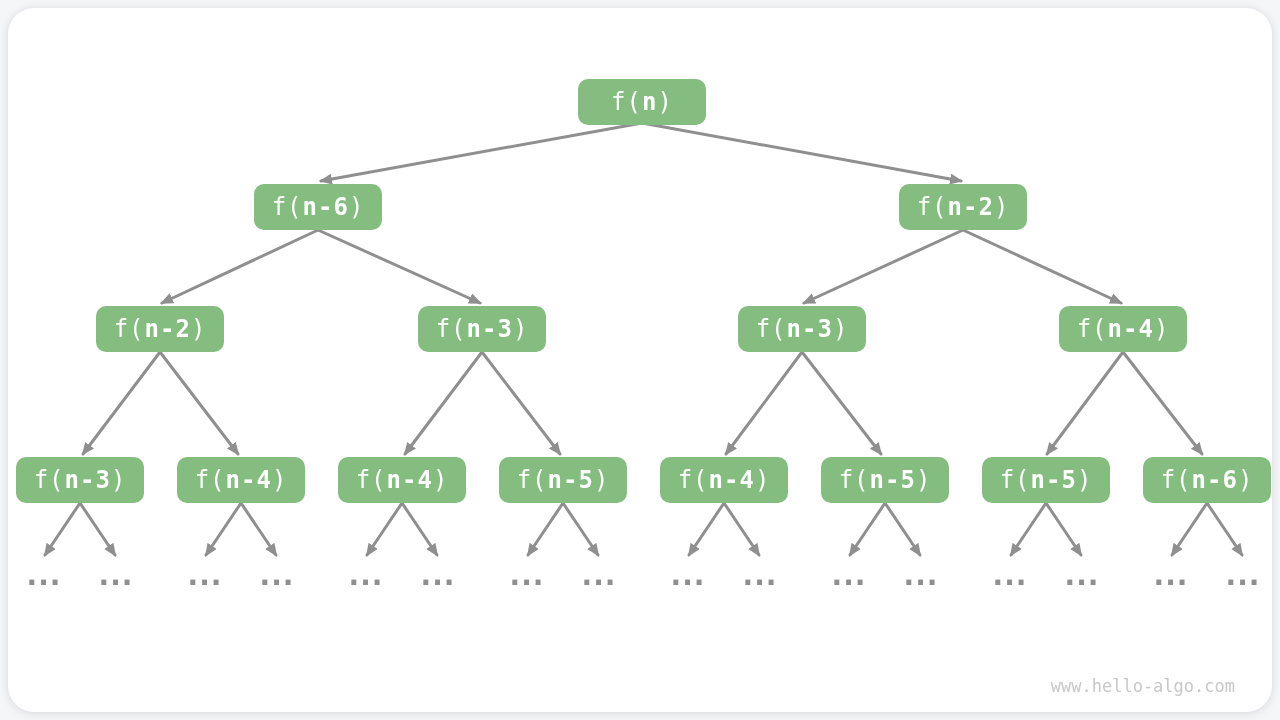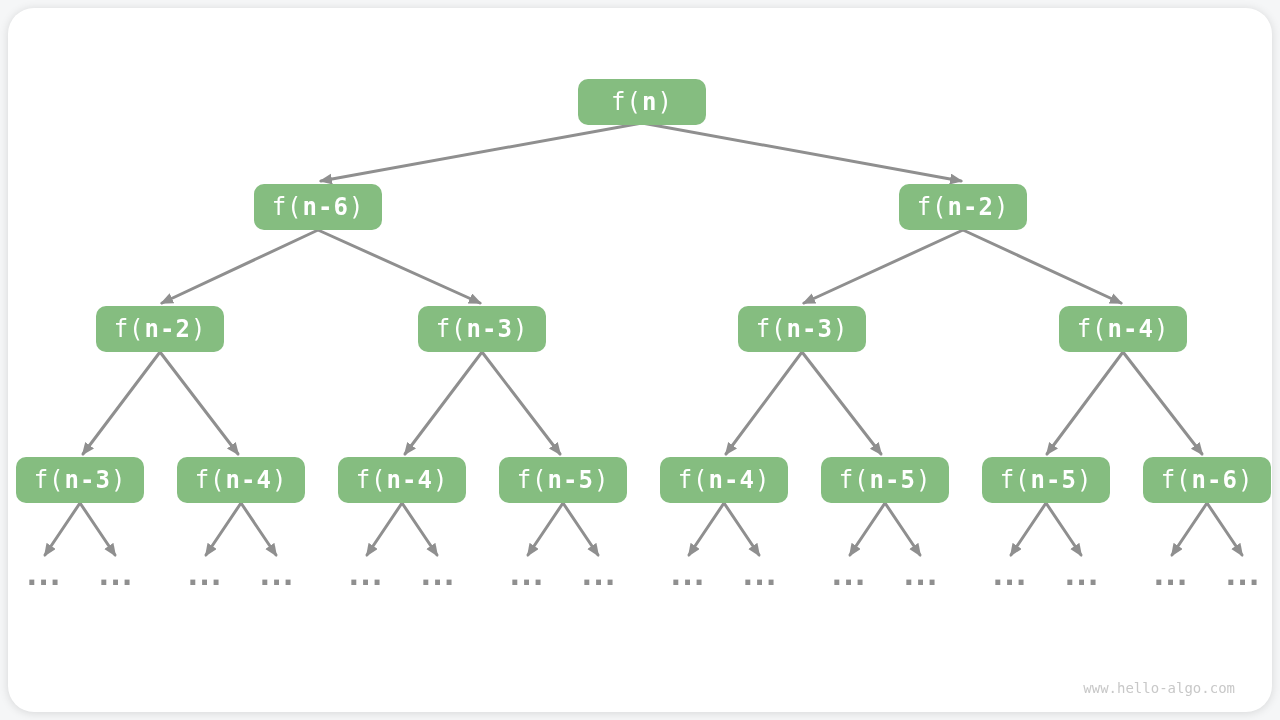--- a/index.html
+++ b/index.html
@@ -37,21 +37,21 @@
     position:absolute;width:56px;top:562px;
     text-align:center;
     font-family:"DejaVu Sans",sans-serif;
     font-weight:bold;font-size:28px;line-height:1;
     letter-spacing:1px;
     color:var(--ellipsis);
   }
   .watermark{
     position:absolute;right:45px;bottom:24px;
     font-family:"DejaVu Sans Mono",monospace;
-    font-size:14px;color:var(--watermark);
+    font-size:17px;color:var(--watermark);
   }
 </style>
 </head>
 <body>
 
 <div class="stage">
   <div class="card"></div>
 
   <svg class="edges" viewBox="0 0 1280 720">
     <defs>

